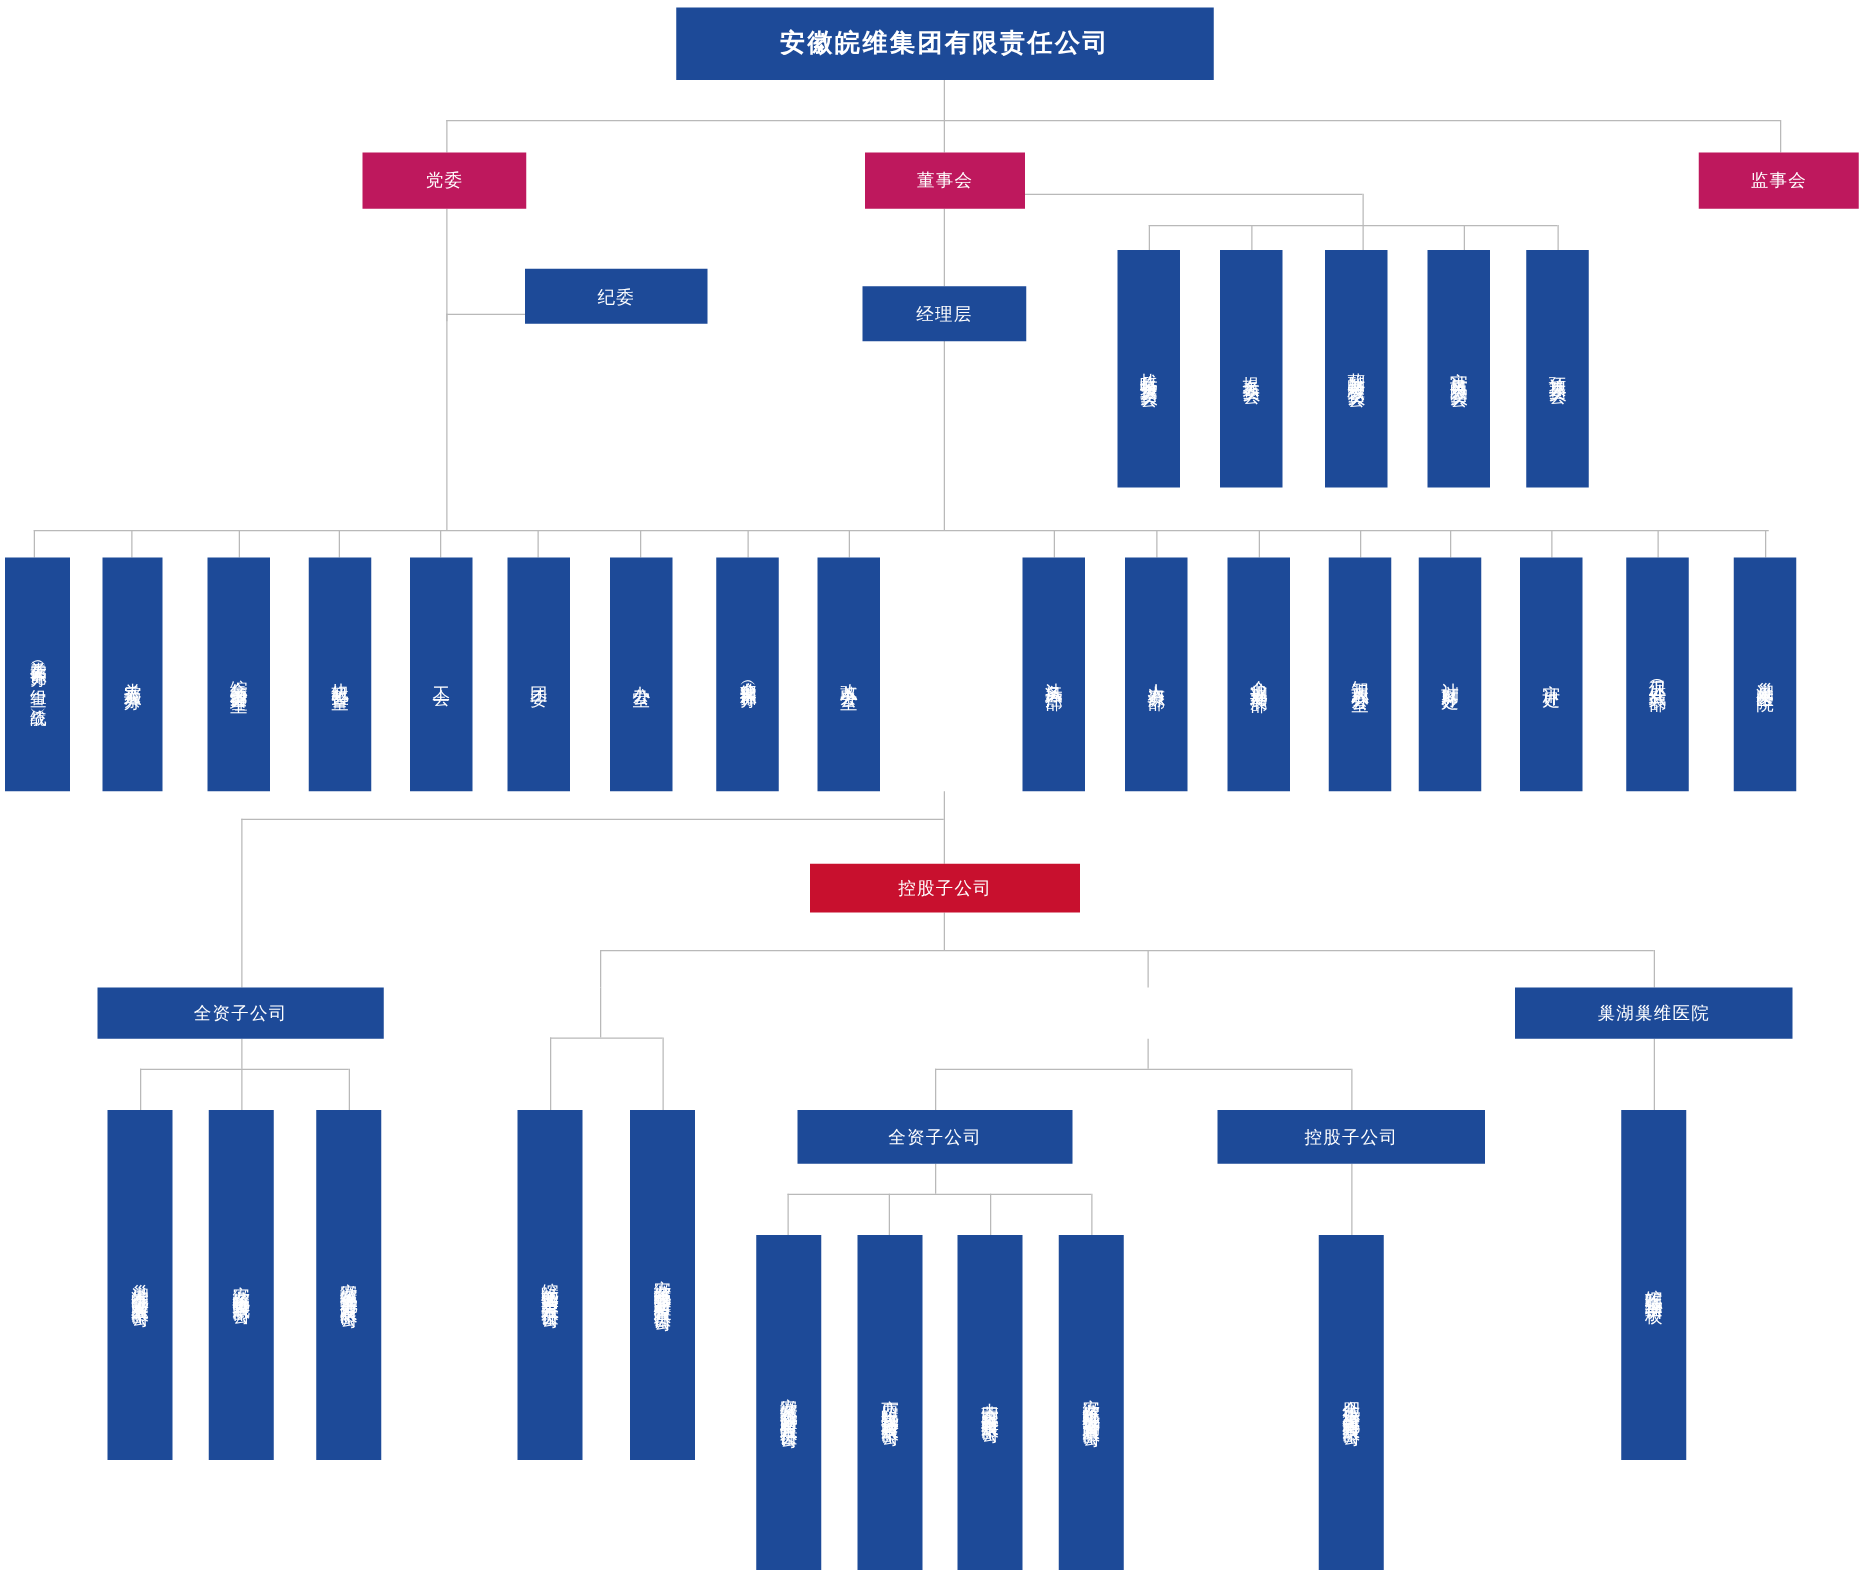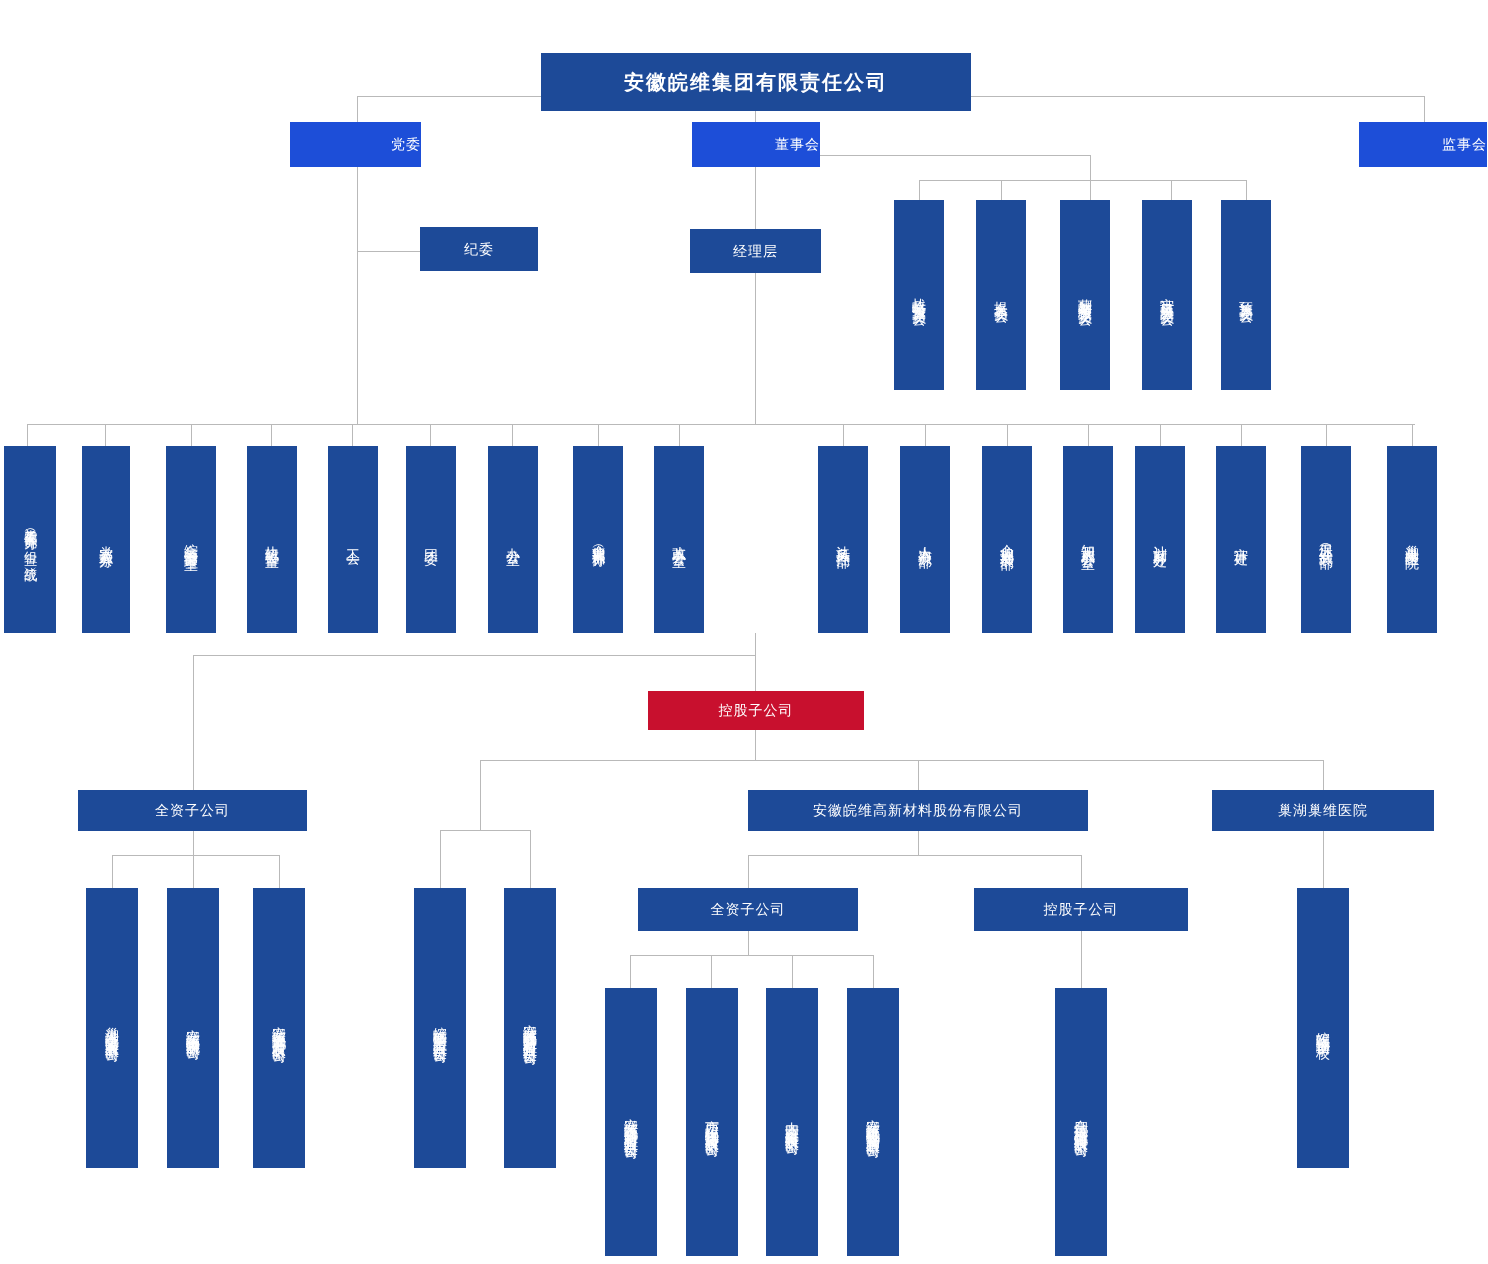--- a/index.html
+++ b/index.html
@@ -25,41 +25,40 @@
     align-items: center;
     justify-content: center;
     text-align: center;
     color: #ffffff;
     background: #1f4e9c;
     font-size: 14px;
     line-height: 1.15;
     letter-spacing: 0.5px;
   }
   .node.blue { background: #1d4a98; }
-  .node.red { background: #1d4ed8; justify-content: flex-end; }
+  .node.red { background: #be185d; }
   .node.deepred { background: #c8102e; }
   .node.vert {
     writing-mode: vertical-rl;
     text-orientation: upright;
     letter-spacing: 2px;
     line-height: 1.2;
     padding: 6px 0;
   }
   .node.vert2 {
     writing-mode: vertical-rl;
     text-orientation: upright;
     letter-spacing: 1px;
     line-height: 1.25;
     padding: 4px 0;
   }
   .title-node {
     font-size: 20px;
     font-weight: bold;
     letter-spacing: 2px;
-    margin-top: 47px;
   }
   .mid-node { font-size: 14px; letter-spacing: 1px; }
   .line {
     position: absolute;
     background: #b9b9b9;
   }
   .line.h { height: 1px; }
   .line.v { width: 1px; }
 </style>
 </head>
@@ -154,21 +153,21 @@
   <div class="node red mid-node" style="left:290px; top:122px; width:131px; height:45px;">
     <span>党委</span>
   </div>
   <div class="node red mid-node" style="left:692px; top:122px; width:128px; height:45px;">
     <span>董事会</span>
   </div>
   <div class="node red mid-node" style="left:1359px; top:122px; width:128px; height:45px;">
     <span>监事会</span>
   </div>
 
-  <div class="node blue mid-node" style="left:420px; top:227px; width:118px; height:44px;">
+  <div class="node blue mid-node" style="left:420px; top:215px; width:146px; height:44px;">
     <span>纪委</span>
   </div>
   <div class="node blue mid-node" style="left:690px; top:229px; width:131px; height:44px;">
     <span>经理层</span>
   </div>
 
   <div class="node blue vert" style="left:894px; top:200px; width:50px; height:190px;">
     <span>战略与投资委员会</span>
   </div>
   <div class="node blue vert" style="left:976px; top:200px; width:50px; height:190px;">
@@ -237,23 +236,20 @@
     <span>巢湖巢维医院</span>
   </div>
 
   <div class="node deepred mid-node" style="left:648px; top:691px; width:216px; height:39px;">
     <span>控股子公司</span>
   </div>
 
   <div class="node blue mid-node" style="left:78px; top:790px; width:229px; height:41px;">
     <span>全资子公司</span>
   </div>
-  <div class="node blue mid-node" style="left:748px; top:790px; width:340px; height:41px;">
-    <span>安徽皖维高新材料股份有限公司</span>
-  </div>
   <div class="node blue mid-node" style="left:1212px; top:790px; width:222px; height:41px;">
     <span>巢湖巢维医院</span>
   </div>
 
   <div class="node blue vert" style="left:86px; top:888px; width:52px; height:280px;">
     <span>巢湖皖维金泉实业有限公司</span>
   </div>
   <div class="node blue vert" style="left:167px; top:888px; width:52px; height:280px;">
     <span>安徽皖维物流有限公司</span>
   </div>

